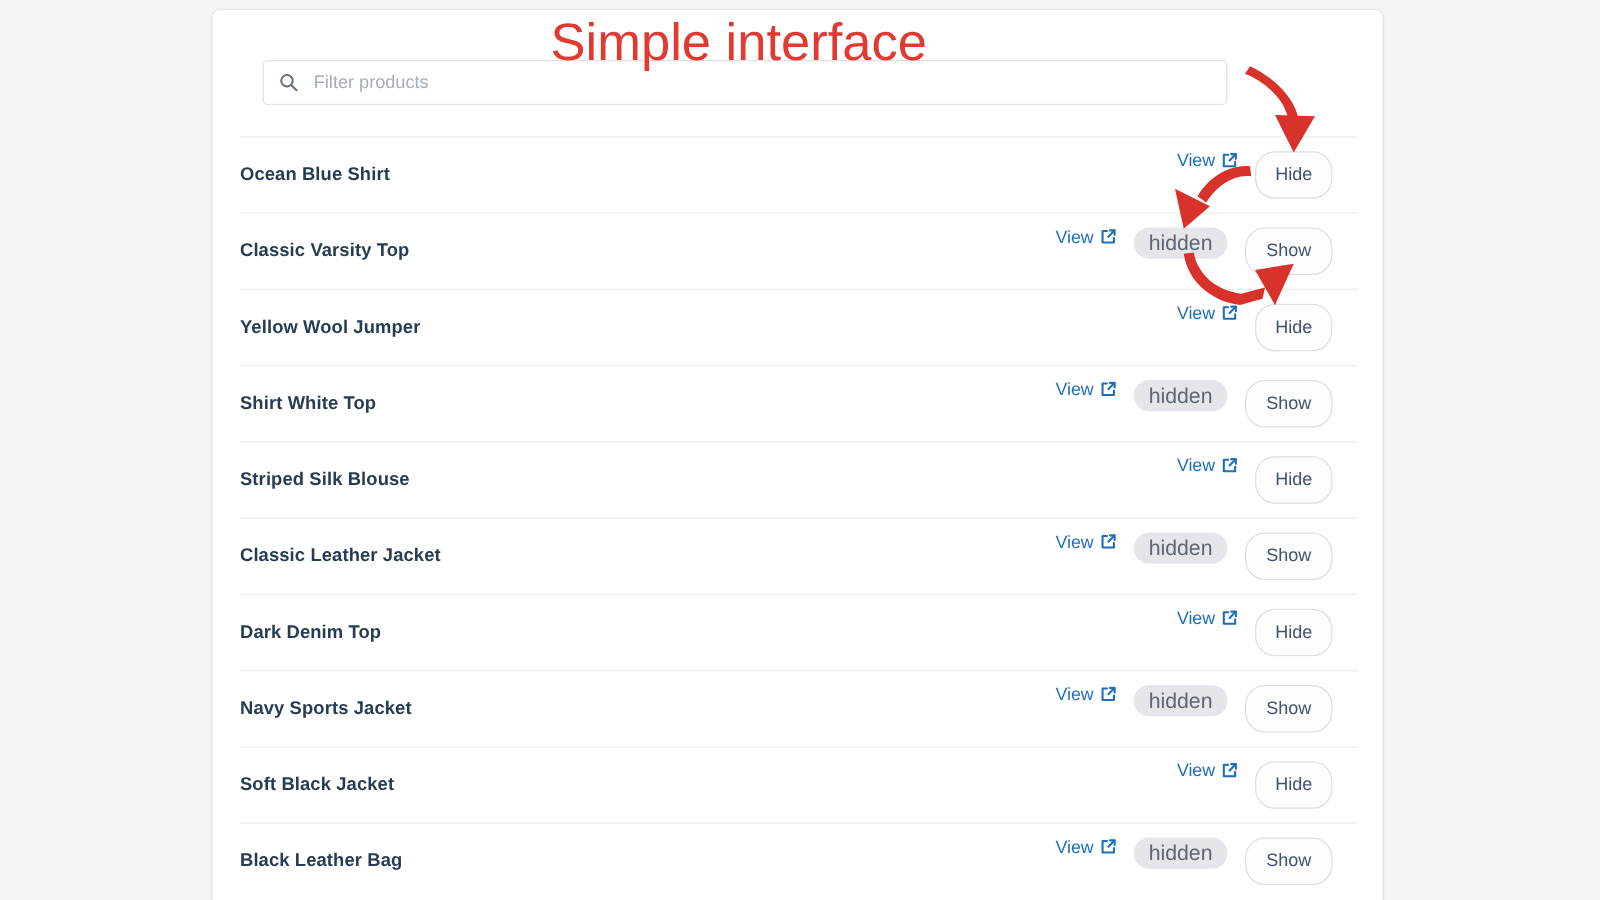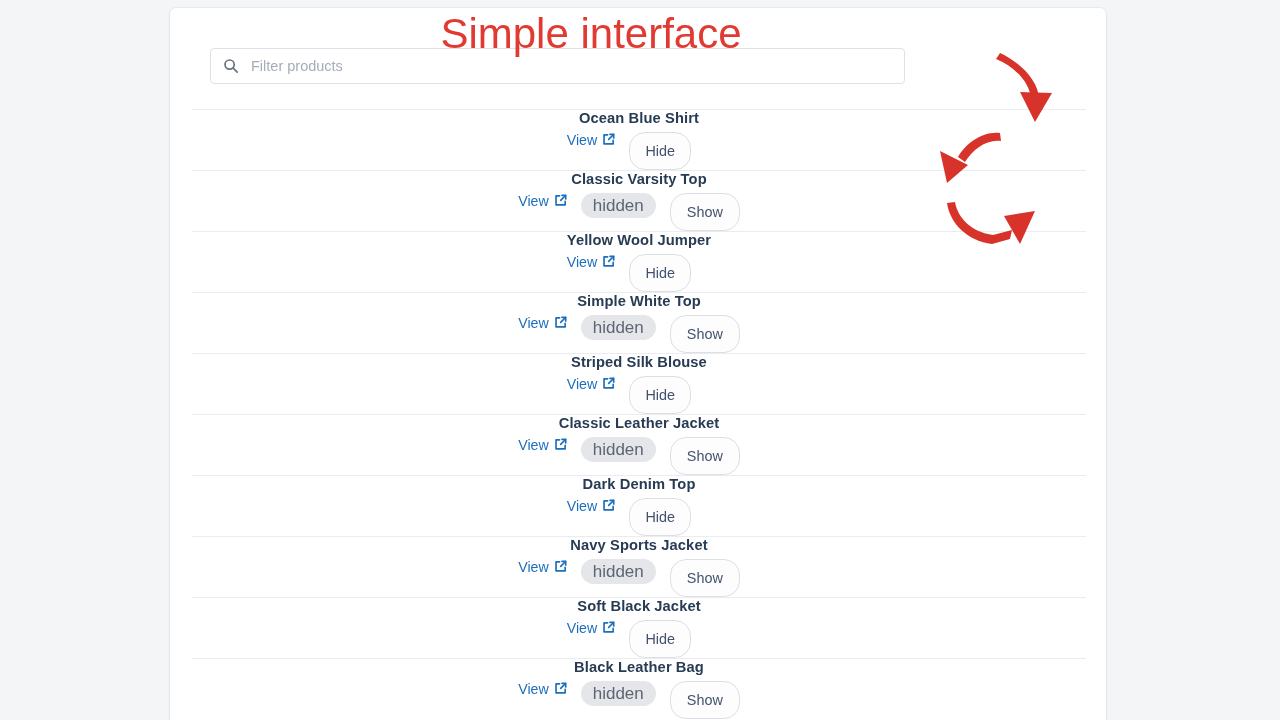--- a/index.html
+++ b/index.html
@@ -31,21 +31,21 @@
     border-radius: 6px;
     box-shadow: 0 1px 3px rgba(16,24,40,0.07), 0 0 0 1px rgba(16,24,40,0.04);
     overflow: hidden;
   }
 
   
   .search-wrap {
     position: absolute;
     left: 40px;
     top: 40px;
-    width: 695px;
+    width: 772px;
     height: 36px;
   }
   .search-box {
     width: 100%;
     height: 100%;
     border: 1px solid #dfe1e6;
     border-radius: 4px;
     background: #fff;
     display: flex;
     align-items: center;
@@ -77,21 +77,20 @@
     top: 101px;
     width: 894px;
   }
   .row {
     position: relative;
     height: 61px;
     border-top: 1px solid #ebecf0;
     display: flex;
     align-items: center;
     padding: 0 0 0 0;
-    flex-direction: column;
   }
   .row:first-child { border-top: 1px solid #ebecf0; }
 
   .pname {
     font-size: 14.7px;
     font-weight: bold;
     color: #273c54;
     letter-spacing: 0.1px;
     margin-left: 0px;
     white-space: nowrap;
@@ -234,21 +233,21 @@
                 <path d="M6 2H2.2v9.8H12V8"></path>
                 <path d="M8.6 1.4H12.6V5.4"></path>
                 <line x1="12.4" y1="1.6" x2="7.2" y2="6.8"></line>
               </svg>
             </a>
             <span class="gap-view-btn"></span>
             <button class="tgl-btn">Hide</button>
           </span>
         </div>
         <div class="row">
-          <span class="pname">Simple White Top</span>
+          <span class="pname">Shirt White Top</span>
           <span class="row-spacer"></span>
           <span class="right-group">
             <a class="view-link" href="#">
               <span>View</span>
               <svg class="ext" viewBox="0 0 14 14" fill="none" stroke="currentColor" stroke-width="1.8" stroke-linecap="round" stroke-linejoin="round">
                 <path d="M6 2H2.2v9.8H12V8"></path>
                 <path d="M8.6 1.4H12.6V5.4"></path>
                 <line x1="12.4" y1="1.6" x2="7.2" y2="6.8"></line>
               </svg>
             </a>

